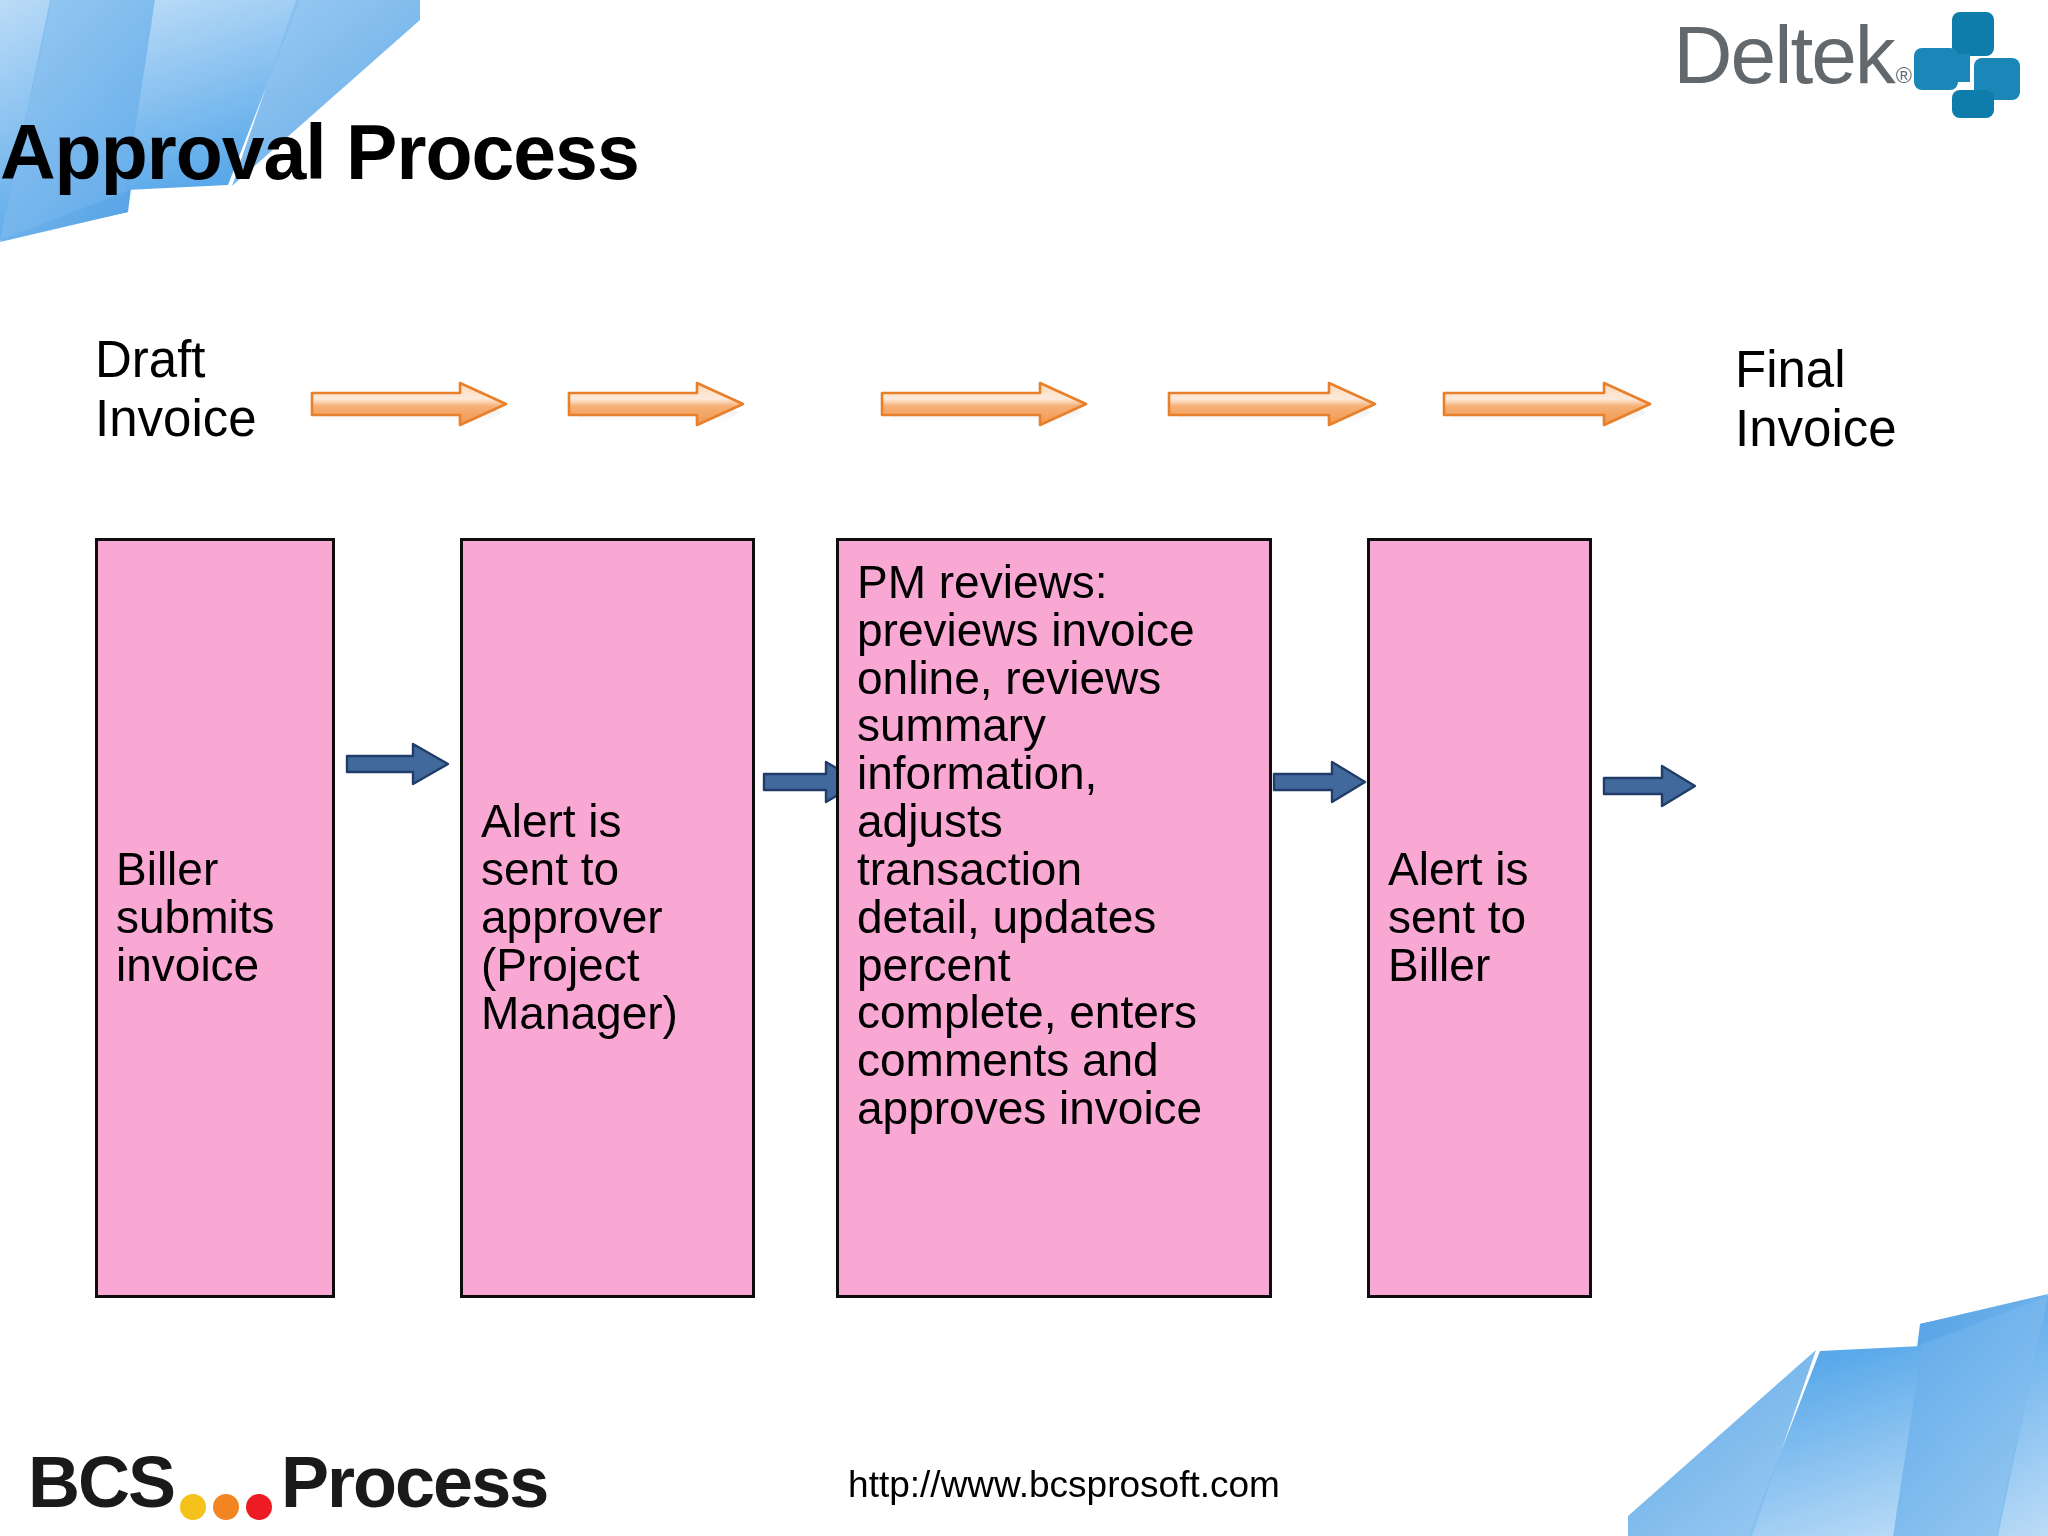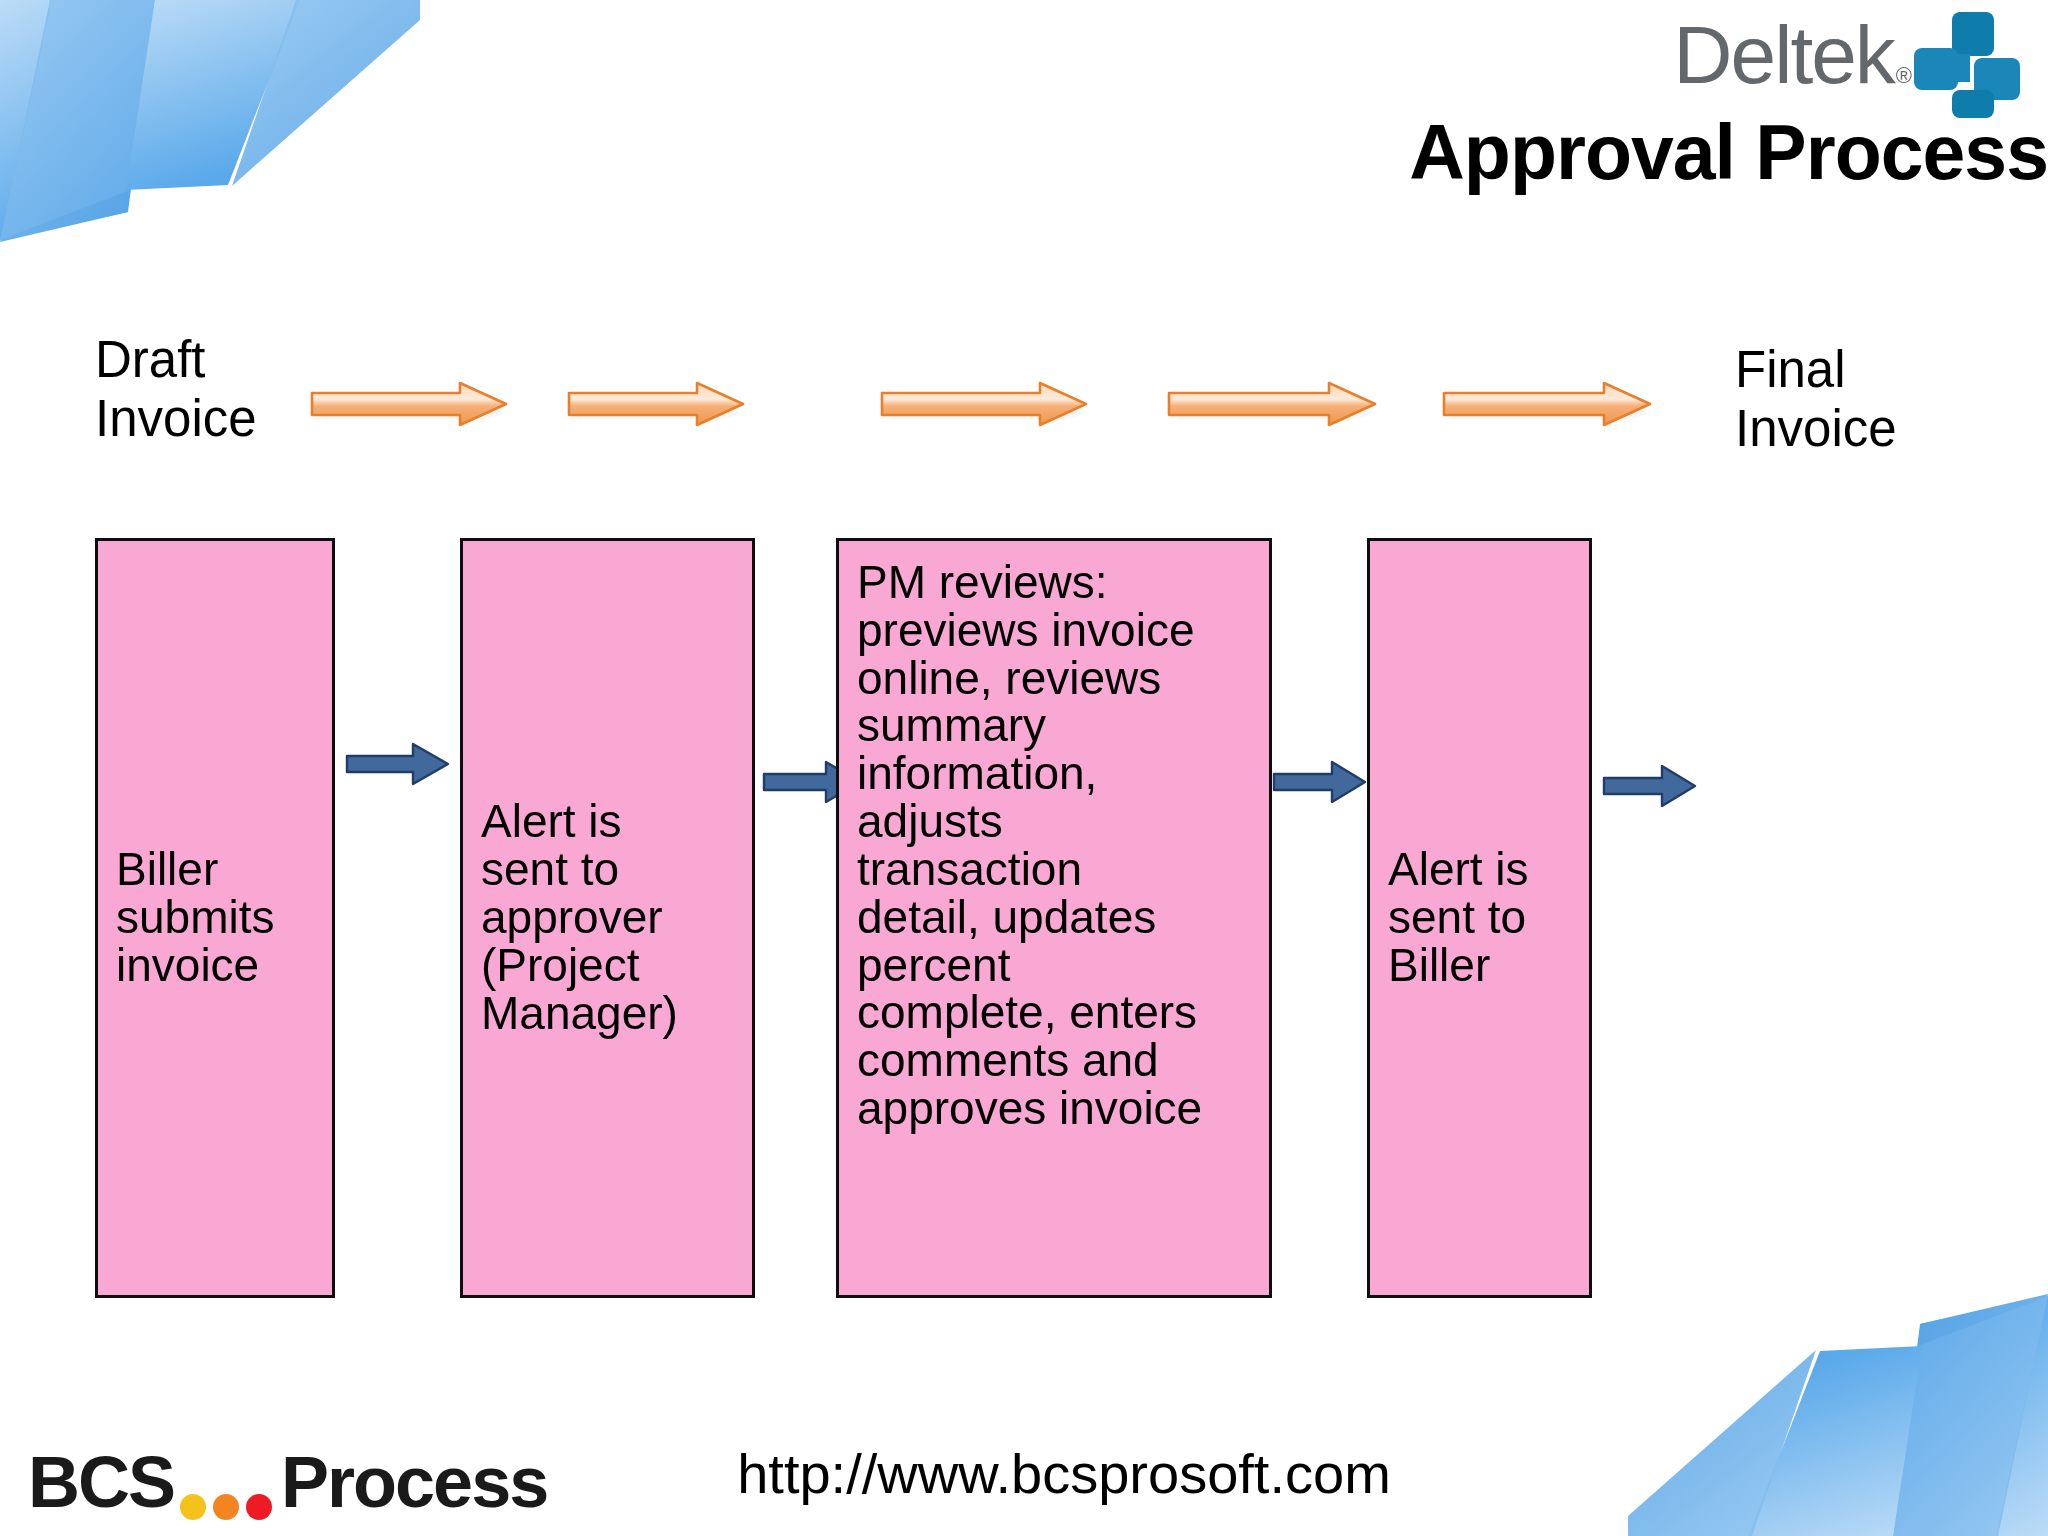--- a/index.html
+++ b/index.html
@@ -67,21 +67,21 @@
     width: 110px;
     height: 108px;
   }
 
   
   .slide-title {
     position: absolute;
     top: 108px;
     left: 0;
     width: 100%;
-    text-align: right;
+    text-align: left;
     font-family: "Liberation Sans", sans-serif;
     font-size: 77px;
     font-weight: bold;
     color: #000000;
     letter-spacing: -1px;
   }
 
   
   .side-label {
     position: absolute;
@@ -172,21 +172,21 @@
     border-radius: 50%;
     display: inline-block;
   }
   .footer-url {
     position: absolute;
     left: 0;
     bottom: 30px;
     width: 100%;
     text-align: center;
     font-family: "Liberation Sans", sans-serif;
-    font-size: 56px;
+    font-size: 37px;
     color: #000000;
     padding-left: 80px;
     box-sizing: border-box;
   }
 </style>
 </head>
 <body>
 
 <div id="slide">
 

